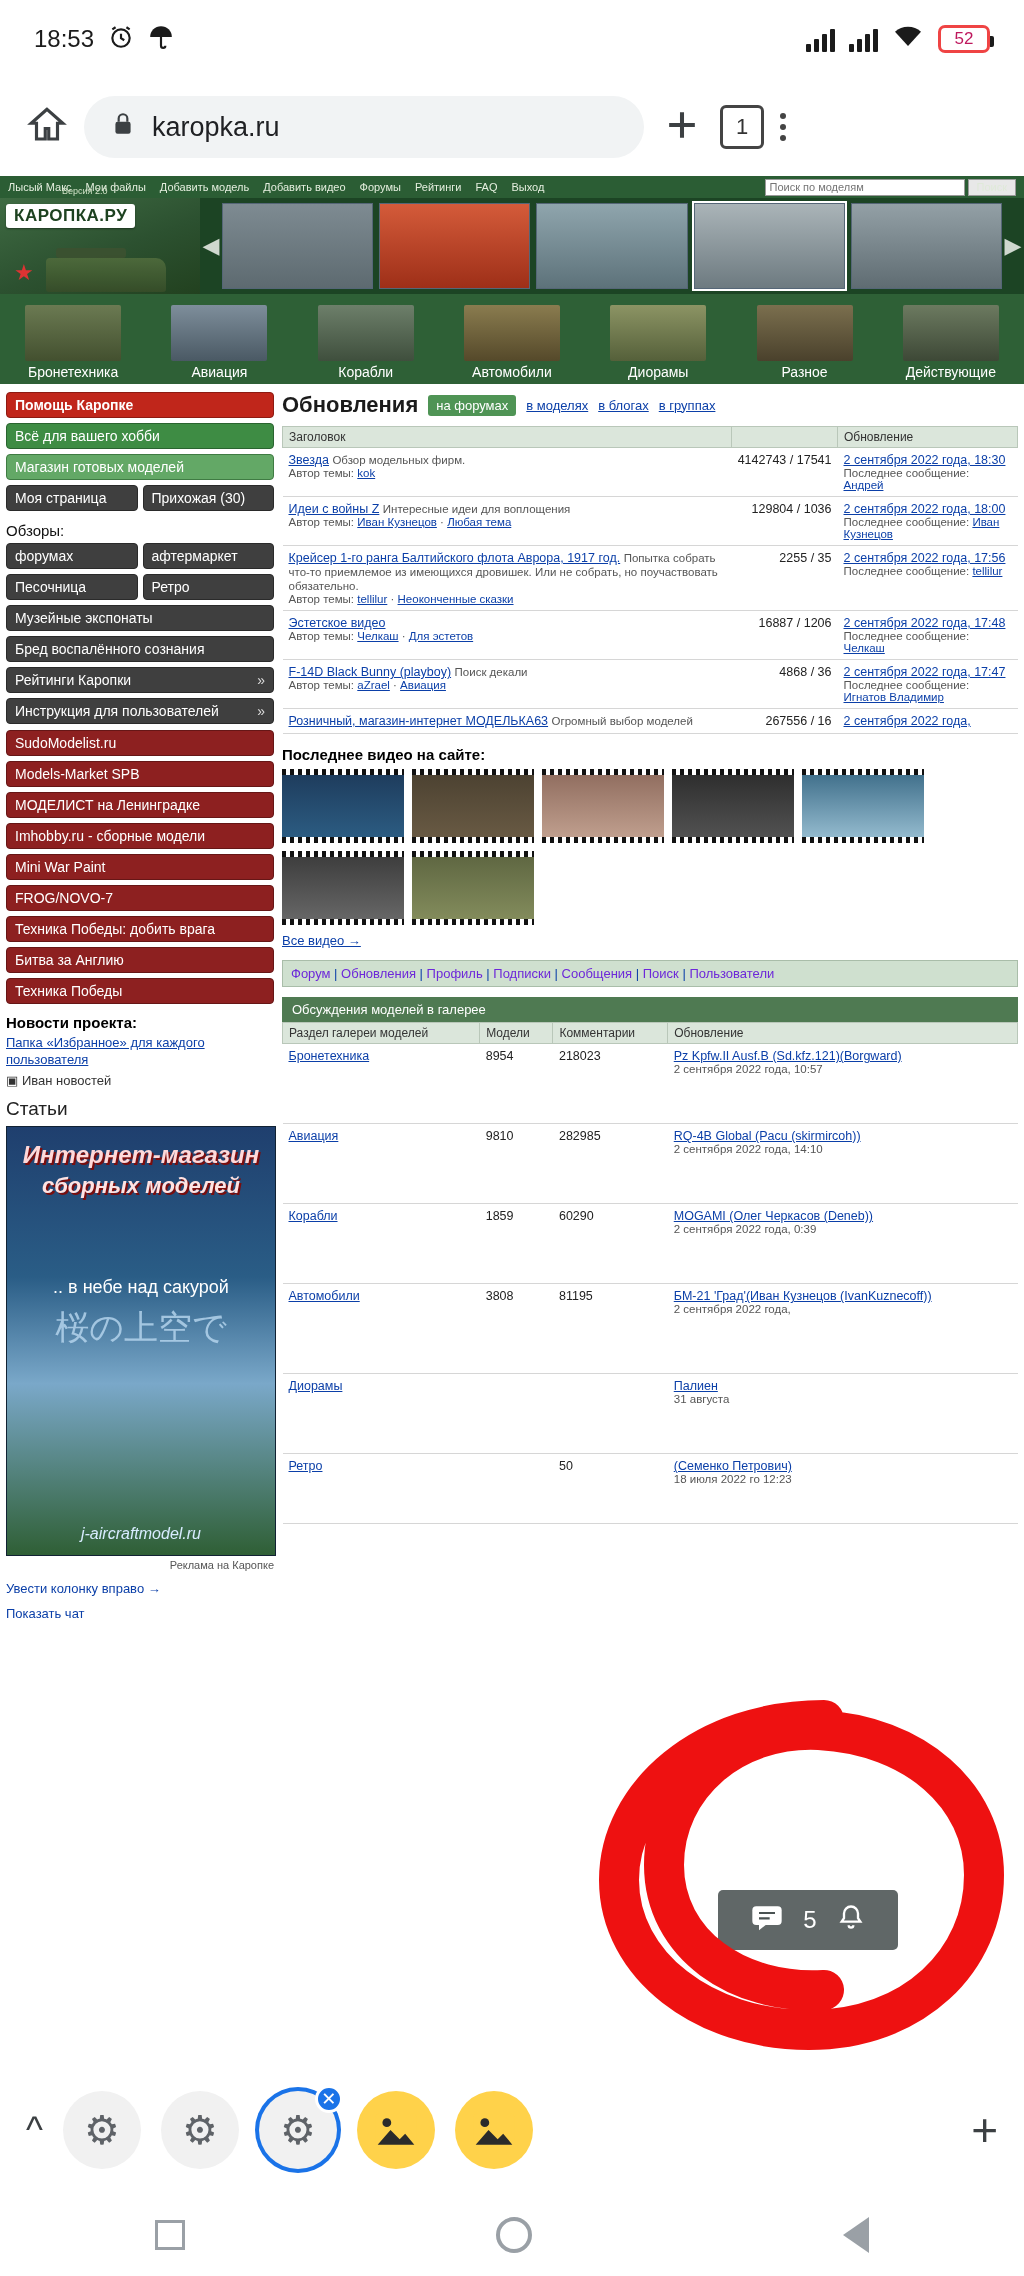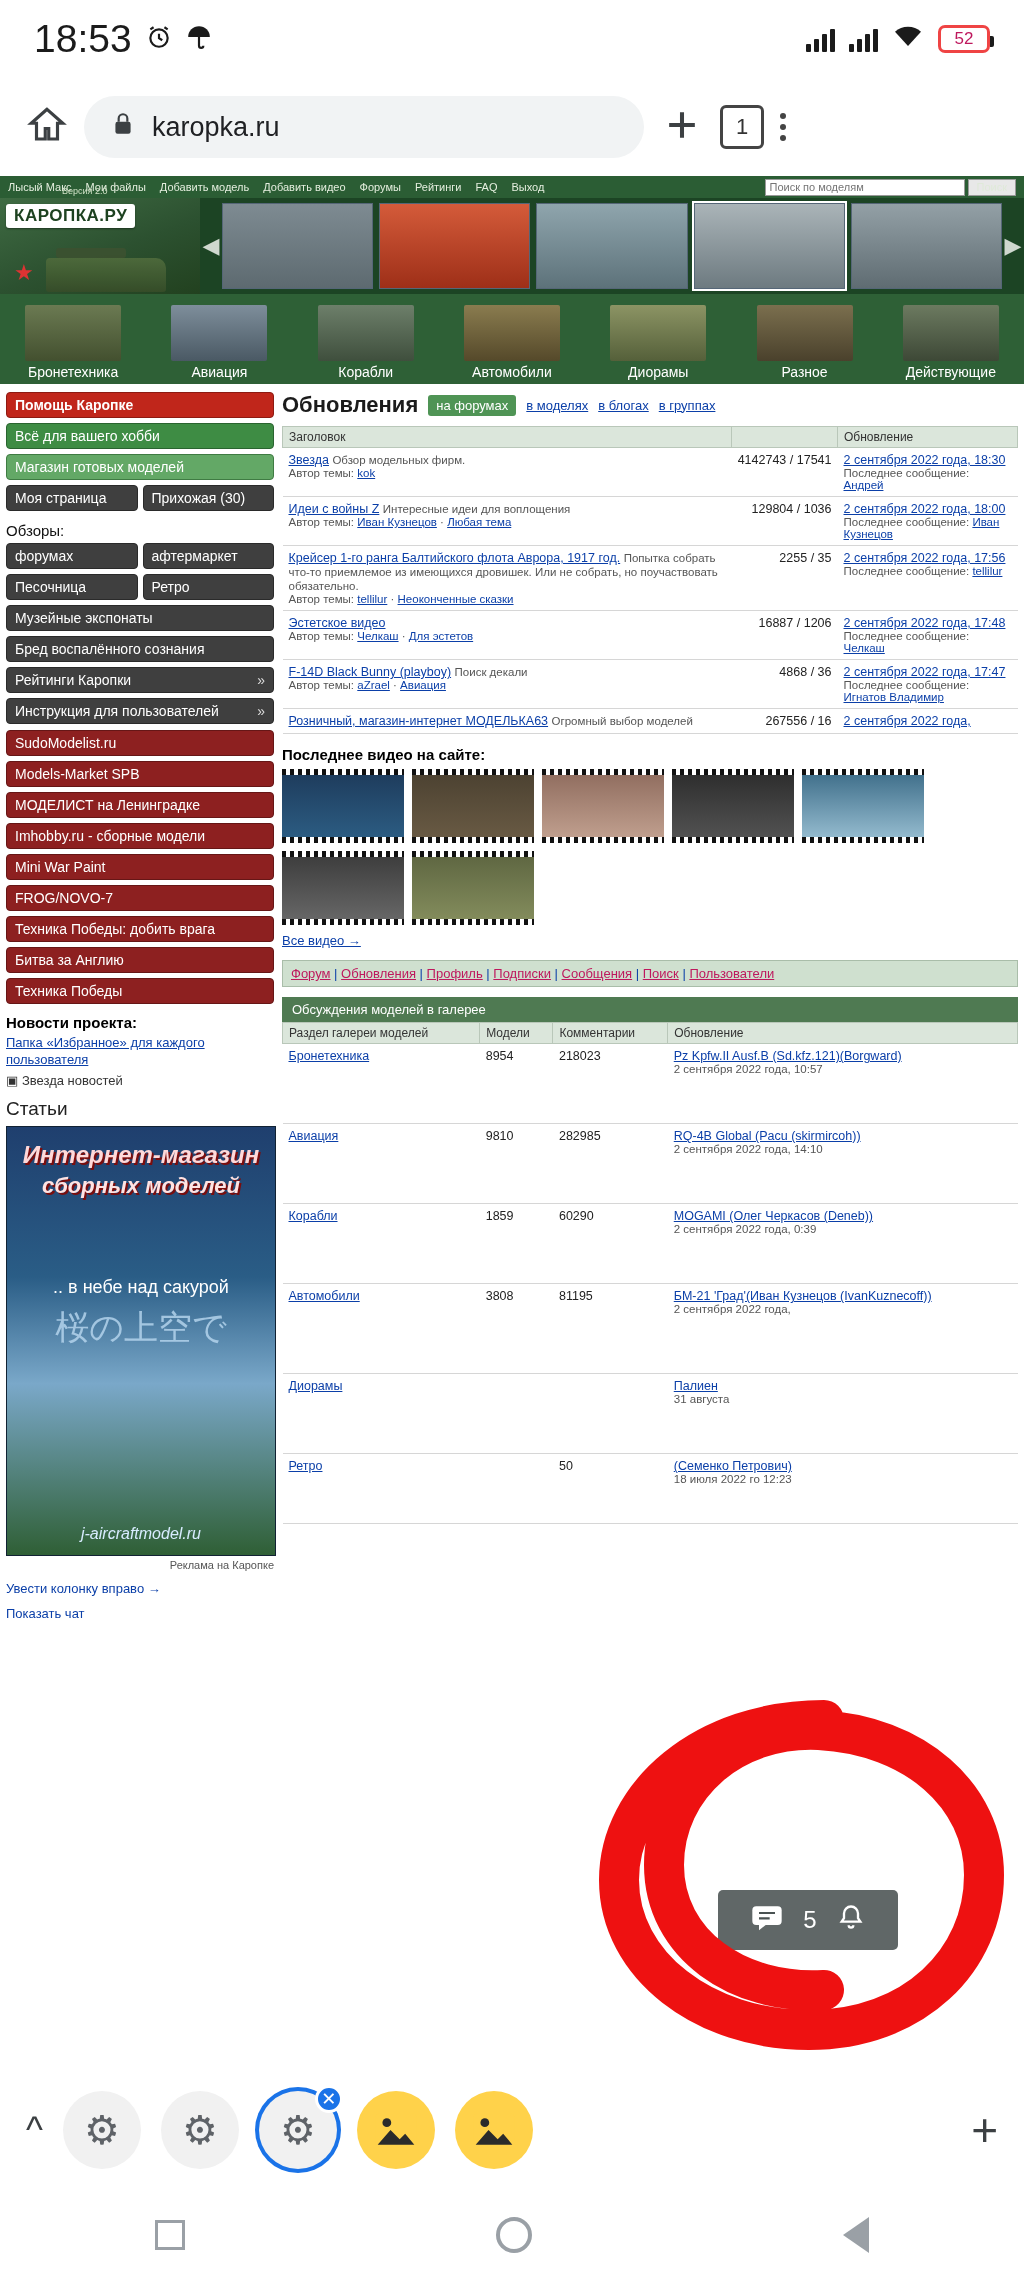--- a/index.html
+++ b/index.html
@@ -12,21 +12,21 @@
     position:relative;
   }
 
   
   .statusbar {
     height:78px; background:#ffffff;
     display:flex; align-items:center; justify-content:space-between;
     padding:0 34px;
   }
   .sb-left { display:flex; align-items:center; gap:14px; }
-  .sb-time { font-size:39px; color:#1b1b1b; font-weight:400; }
+  .sb-time { font-size:24px; color:#1b1b1b; font-weight:400; }
   .sb-right { display:flex; align-items:center; gap:14px; }
   .ic { display:inline-block; }
 
   
   .bars { display:flex; align-items:flex-end; gap:3px; height:26px; }
   .bars i { width:5px; background:#1b1b1b; display:block; border-radius:1px; }
   .bars i:nth-child(1){height:8px}
   .bars i:nth-child(2){height:13px}
   .bars i:nth-child(3){height:18px}
   .bars i:nth-child(4){height:23px}
@@ -169,21 +169,21 @@
   .vidrow { display:flex; gap:8px; flex-wrap:wrap; }
   .vid { width:122px; height:74px; background:#222; position:relative; }
   .vid .film { position:absolute; left:0; right:0; height:6px; background:repeating-linear-gradient(90deg,#111 0 4px,#fff 4px 8px); }
   .vid .film.t { top:0 } .vid .film.b { bottom:0 }
   .vid-all { font-size:13px; margin-top:8px; }
 
   .navbar2 {
     background:#cfe0cf; border:1px solid #a9bda9; padding:5px 8px; margin:12px 0 0;
     font-size:13px; color:#0b3fa8;
   }
-  .navbar2 a { color:#be185d; text-decoration:underline; }
+  .navbar2 a { color:#6d28d9; }
   .sect-h {
     background:#4f7a52; color:#fff; font-size:13px; padding:5px 10px; margin-top:10px;
   }
 
   
   .toast {
     position:absolute; left:718px; top:1890px; width:180px; height:60px;
     background:rgba(70,78,78,.86); border-radius:5px; display:flex; align-items:center;
     justify-content:center; gap:20px; color:#fff; font-size:24px;
   }
@@ -391,21 +391,21 @@
         <div class="sb-btn darkred">Imhobby.ru - сборные модели</div>
         <div class="sb-btn darkred">Mini War Paint</div>
         <div class="sb-btn darkred">FROG/NOVO-7</div>
         <div class="sb-btn darkred">Техника Победы: добить врага</div>
         <div class="sb-btn darkred">Битва за Англию</div>
         <div class="sb-btn darkred">Техника Победы</div>
       </div>
 
       <div class="news-h">Новости проекта:</div>
       <div class="news-item">Папка «Избранное» для каждого пользователя</div>
-      <div class="news-sub">▣ <span>Звезда новостей</span></div>
+      <div class="news-sub">▣ <span>Иван новостей</span></div>
       <div class="articles-h">Статьи</div>
 
       <div class="ad">
         <div class="ad-t1">Интернет-магазин</div>
         <div class="ad-t2">сборных моделей</div>
         <div class="ad-t3">.. в небе над сакурой</div>
         <div class="ad-jp">桜の上空で</div>
         <div class="ad-url">j-aircraftmodel.ru</div>
       </div>
       <div class="ad-cap">Реклама на Каропке</div>

